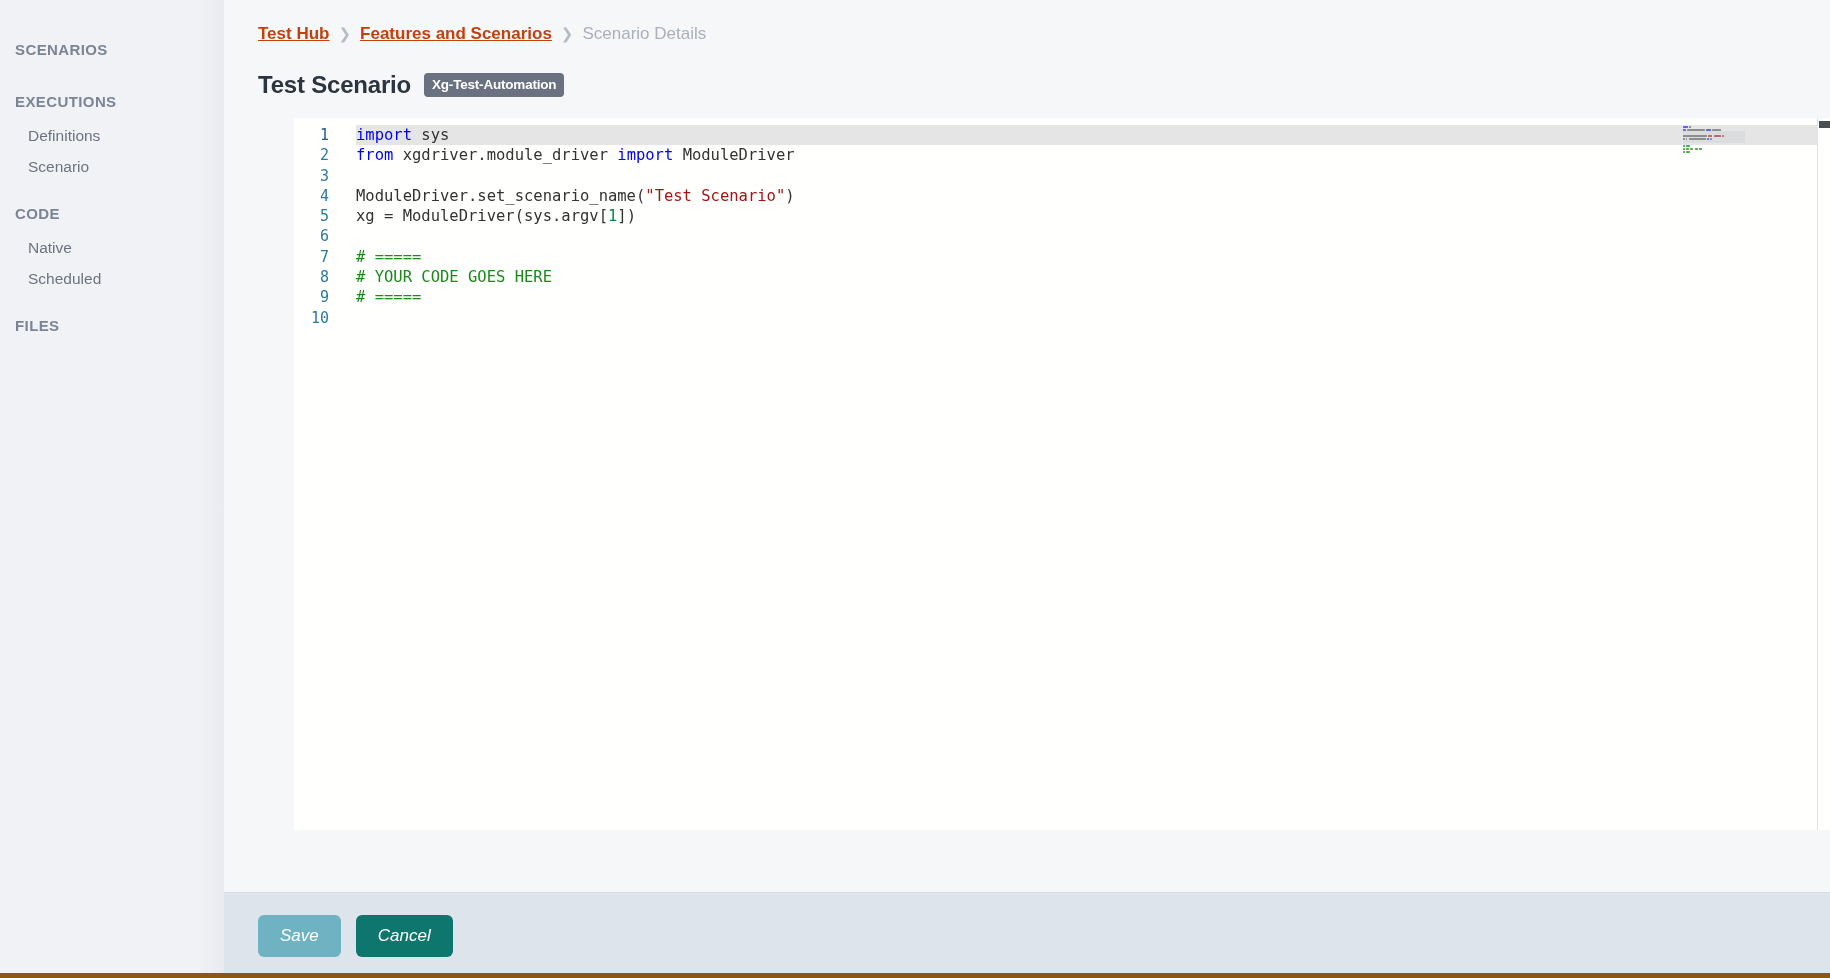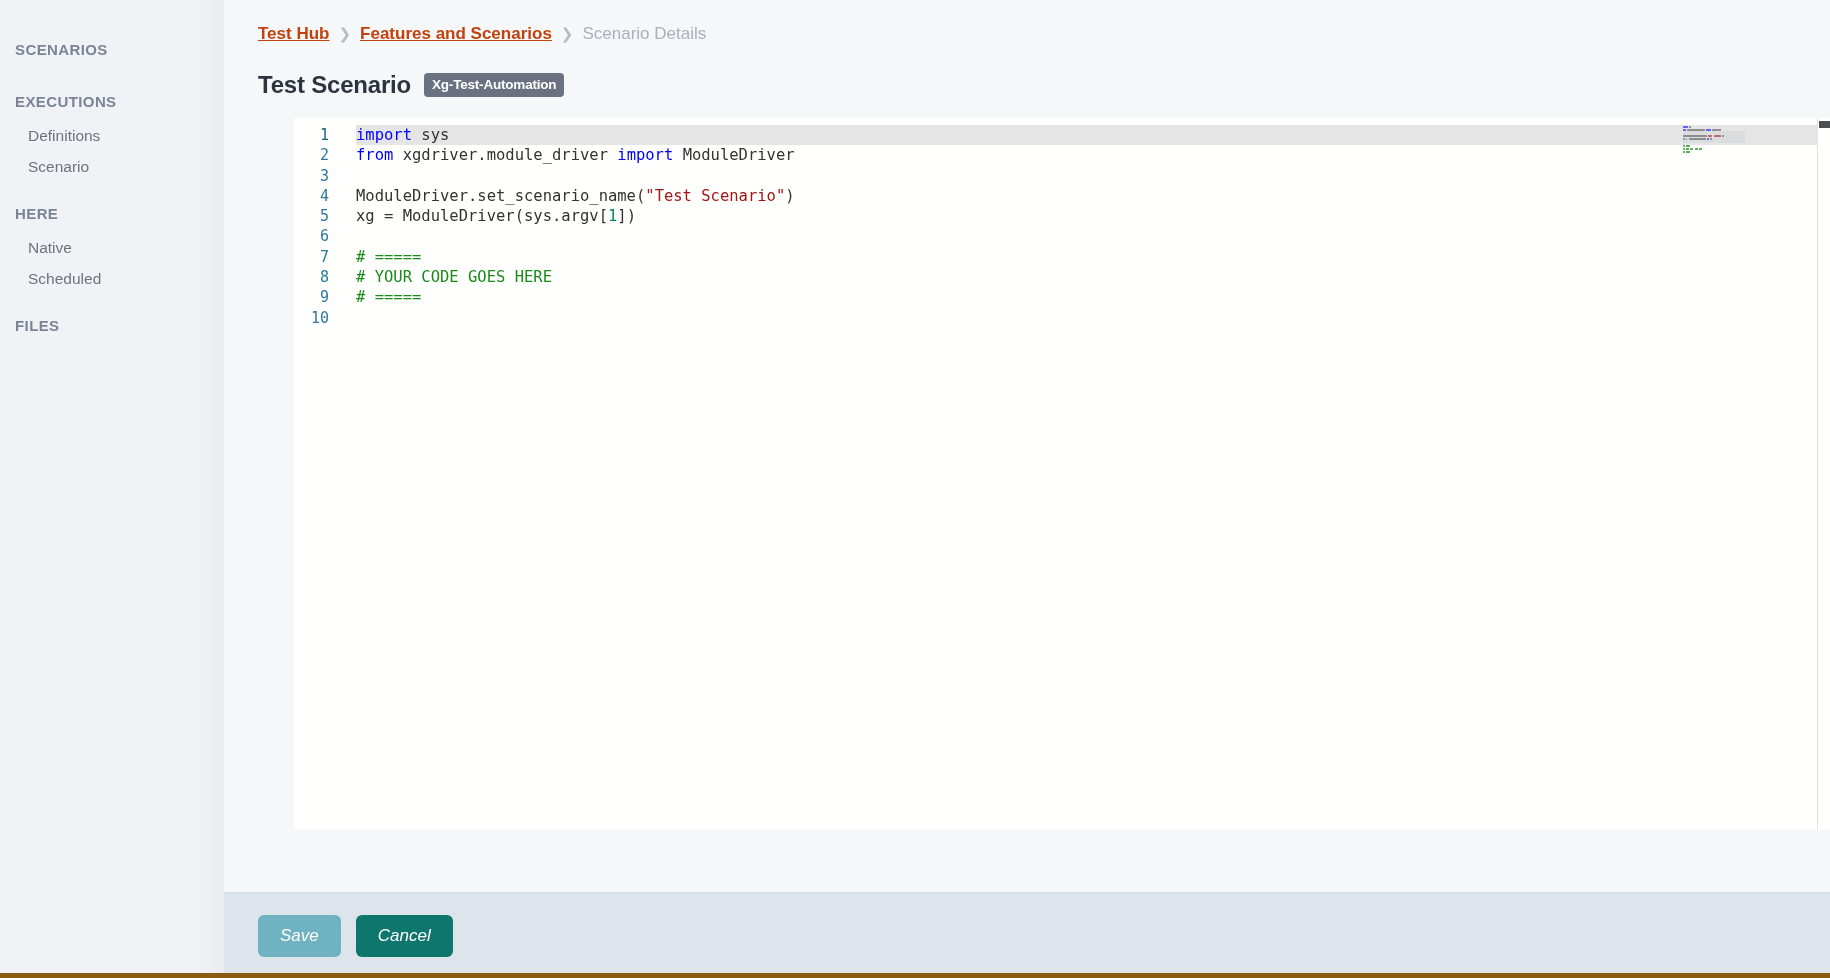--- a/index.html
+++ b/index.html
@@ -260,21 +260,21 @@
 
 <div id="app">
 
   <nav id="sidebar">
     <div class="nav-section-title">SCENARIOS</div>
     <div class="nav-gap-lg"></div>
     <div class="nav-section-title">EXECUTIONS</div>
     <div class="nav-item">Definitions</div>
     <div class="nav-item">Scenario</div>
     <div class="nav-gap-md"></div>
-    <div class="nav-section-title">HERE</div>
+    <div class="nav-section-title">CODE</div>
     <div class="nav-item">Native</div>
     <div class="nav-item">Scheduled</div>
     <div class="nav-gap-md"></div>
     <div class="nav-section-title">FILES</div>
   </nav>
 
   <div id="main">
 
     <div id="main-scroll">
 

